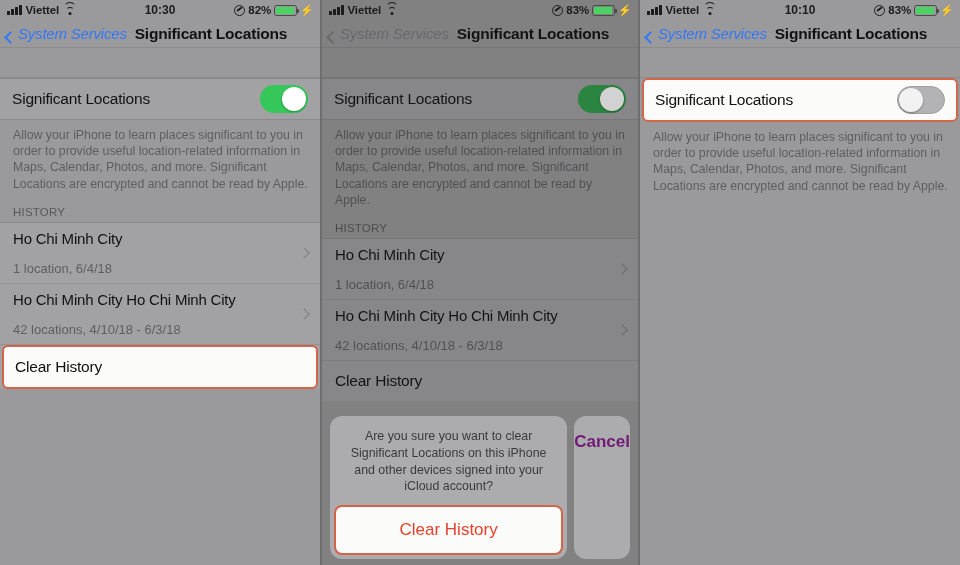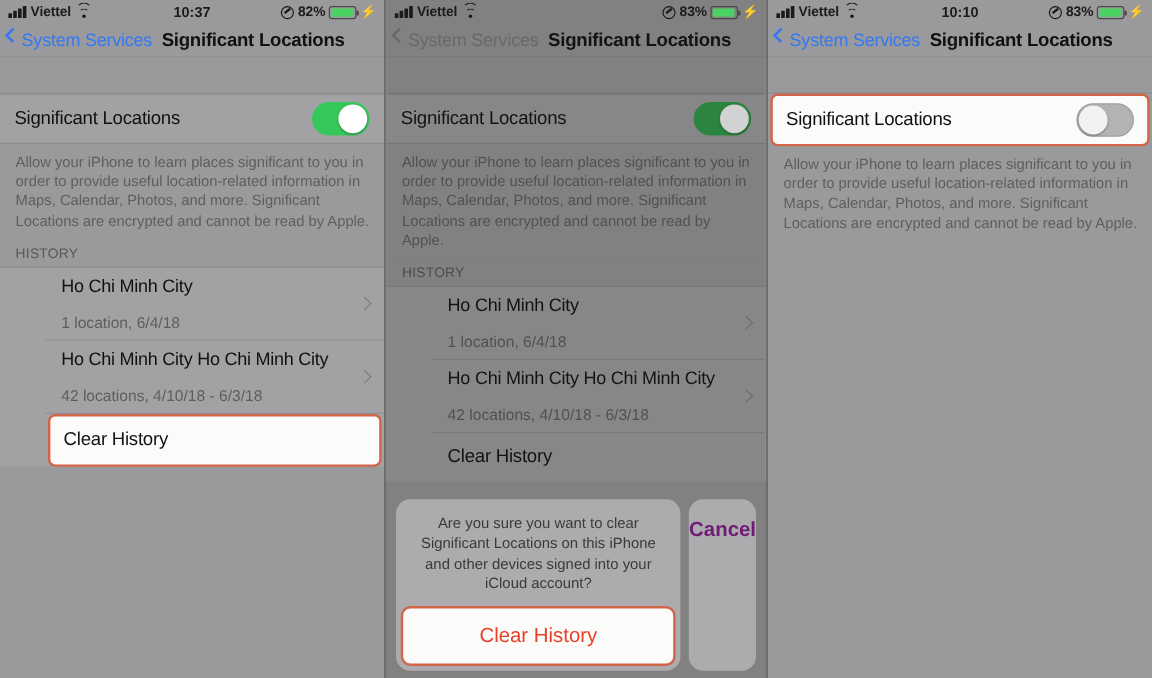--- a/index.html
+++ b/index.html
@@ -65,21 +65,21 @@
   }
   .batt i { display:block; height:100%; width:92%; background:#4cd263; border-radius:1px; }
   .bolt { font-size: 11px; color:#1b1b1b; line-height:1; }
 
   
   .navbar {
     height: 28px; display: flex; align-items: center;
     padding-left: 6px; background: #9a9a9c;
     border-bottom: 1px solid #8b8b8d;
   }
-  .back-btn { display: flex; align-items: flex-start; gap: 2px; color: #3478f6; }
+  .back-btn { display: flex; align-items: flex-end; gap: 2px; color: #3478f6; font-style: italic; }
   .panel.dim .back-btn { color: #7c7c80; }
   .chev-left {
     width: 9px; height: 9px; border-left: 2.4px solid currentColor;
     border-bottom: 2.4px solid currentColor; transform: rotate(45deg);
     margin-right: 1px;
   }
   .back-label { font-size: 15px; letter-spacing: -0.2px; }
   .nav-title {
     font-size: 15.5px; font-weight: bold; color: #111;
     margin-left: 8px; letter-spacing: -0.2px;
@@ -115,21 +115,21 @@
     padding: 7px 9px 10px 13px;
     font-size: 12.3px; line-height: 1.32; color: #5e5e60;
     background: #9a9a9c;
   }
   .section-head {
     padding: 4px 13px 4px 13px;
     font-size: 11.5px; color: #585858; letter-spacing: 0.2px;
     background: #9a9a9c;
   }
 
-  .list { background: #a2a2a4; border-top: 1px solid #8b8b8d; padding-left: 38px; }
+  .list { background: #a2a2a4; border-top: 1px solid #8b8b8d; }
   .list-item {
     position: relative; padding: 7px 24px 7px 13px;
     border-bottom: 1px solid #939395;
   }
   .li-title { font-size: 15px; color: #111; letter-spacing: -0.2px; }
   .li-sub { font-size: 13px; color: #5e5e60; margin-top: 14px; }
   .chev-right {
     position: absolute; right: 12px; top: 50%; margin-top: -4px;
     width: 8px; height: 8px; border-top: 1.8px solid #7d7d80;
     border-right: 1.8px solid #7d7d80; transform: rotate(45deg);
@@ -193,21 +193,21 @@
             <i></i>
             <i></i>
           </div>
         <span class="carrier">Viettel</span>
         <span class="wifi">
             <span></span>
             <span></span>
             <span></span>
           </span>
       </div>
-      <div class="sb-time">10:37</div>
+      <div class="sb-time">10:30</div>
       <div class="sb-right">
         <span class="loc-icon"></span>
         <span class="batt-pct">82%</span>
         <span class="batt">
             <i></i>
           </span>
         <span class="bolt">⚡</span>
       </div>
     </div>
 

